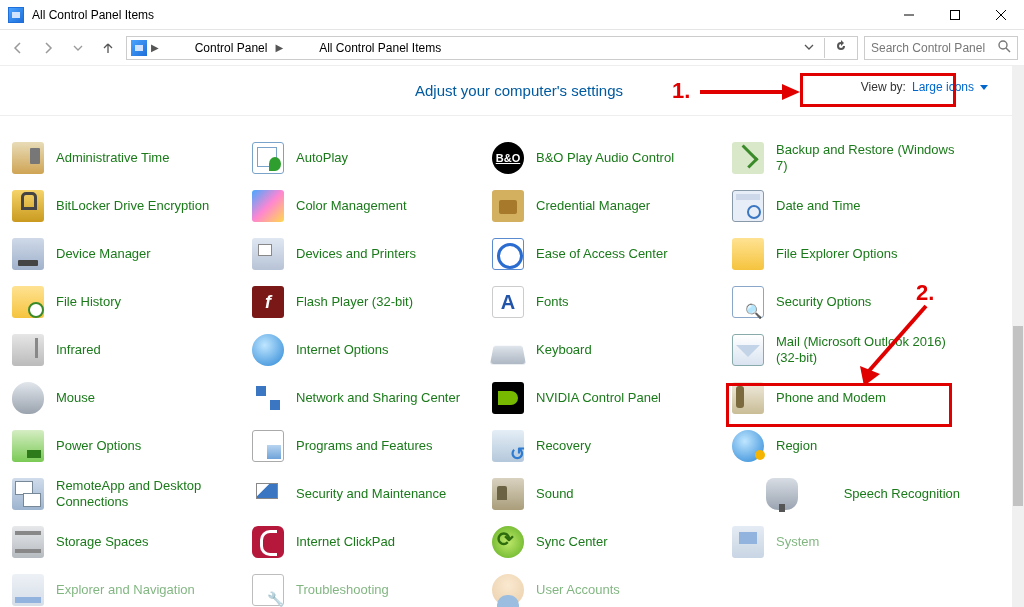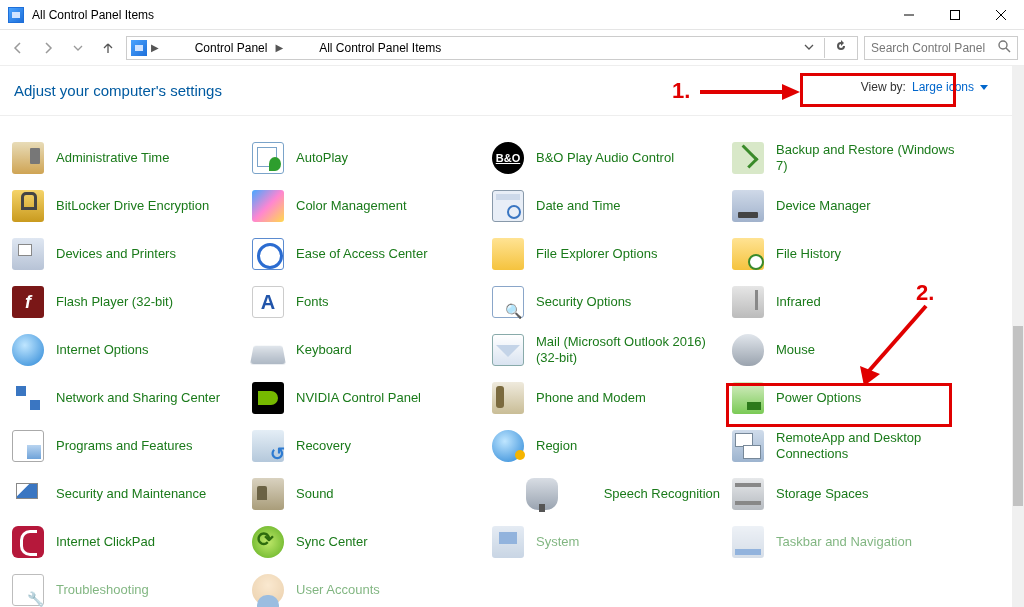--- a/index.html
+++ b/index.html
@@ -23,21 +23,21 @@
   .addressbar { flex: 1; height: 24px; border: 1px solid #ccc; display: flex; align-items: center; padding: 0 4px; gap: 2px; }
   .addr-icon { width:16px; height:16px; background:linear-gradient(135deg,#4aa3ff,#1e6fd9); display:flex; align-items:center; justify-content:center; }
   .addr-icon::after { content:""; width:8px; height:6px; background:#cfe3ff; }
   .crumb { padding: 0 4px; height: 100%; display: flex; align-items: center; margin-left: 28px; }
   .crumb-sep { color:#555; font-size:10px; padding:0 2px; }
   .refresh { padding:0 6px; color:#555; }
   .searchbox { width: 154px; height: 24px; border: 1px solid #ccc; display: flex; align-items: center; padding: 0 6px; color:#777; }
   .searchbox .mag { margin-left:auto; color:#555; }
 
   
-  .headerstrip { position: relative; height: 50px; border-bottom: 1px solid #eee; display:flex; align-items:center; }
+  .headerstrip { position: relative; height: 50px; border-bottom: 1px solid #eee; display:flex; align-items:center;justify-content:center; }
   .adjust { color: #005aa0; padding-left: 14px; font-size: 15px; }
   .viewby-wrap { position:absolute; right: 36px; top: 14px; display:flex; align-items:center; gap:6px; font-size:12px; }
   .viewby-wrap .vb-label { color:#333; }
   .viewby-wrap .vb-value { color:#0066cc; display:flex; align-items:center; gap:6px; }
   .viewby-wrap .chev { width:0; height:0; border-left:4px solid transparent; border-right:4px solid transparent; border-top:5px solid #0066cc; }
 
   
   .grid-wrap { position:absolute; left:0; right:12px; top:118px; bottom:0; overflow:hidden; }
   .grid { display:grid; grid-template-columns: repeat(4, 240px); column-gap:0; row-gap:0; padding: 16px 6px 0 6px; }
   .item { display:flex; align-items:center; gap:12px; height: 48px; padding: 0 6px; }
@@ -203,20 +203,24 @@
 
     <div class="item">
         <div class="cp-icon ic-bitlocker"></div>
         <a>BitLocker Drive Encryption</a>
       </div>
     <div class="item">
         <div class="cp-icon ic-color"></div>
         <a>Color Management</a>
       </div>
     <div class="item">
+        <div class="cp-icon ic-cred"></div>
+        <a>Credential Manager</a>
+      </div>
+    <div class="item">
         <div class="cp-icon ic-date"></div>
         <a>Date and Time</a>
       </div>
 
     <div class="item">
         <div class="cp-icon ic-devmgr"></div>
         <a>Device Manager</a>
       </div>
     <div class="item">
         <div class="cp-icon ic-devprint"></div>
@@ -328,21 +332,21 @@
         <div class="cp-icon ic-sync"></div>
         <a>Sync Center</a>
       </div>
 
     <div class="item cut">
         <div class="cp-icon ic-system"></div>
         <a>System</a>
       </div>
     <div class="item cut">
         <div class="cp-icon ic-taskbar"></div>
-        <a>Taskbar and Navigation</a>
+        <a>Explorer and Navigation</a>
       </div>
     <div class="item cut">
         <div class="cp-icon ic-trouble"></div>
         <a>Troubleshooting</a>
       </div>
     <div class="item cut">
         <div class="cp-icon ic-users"></div>
         <a>User Accounts</a>
       </div>
   </div>

